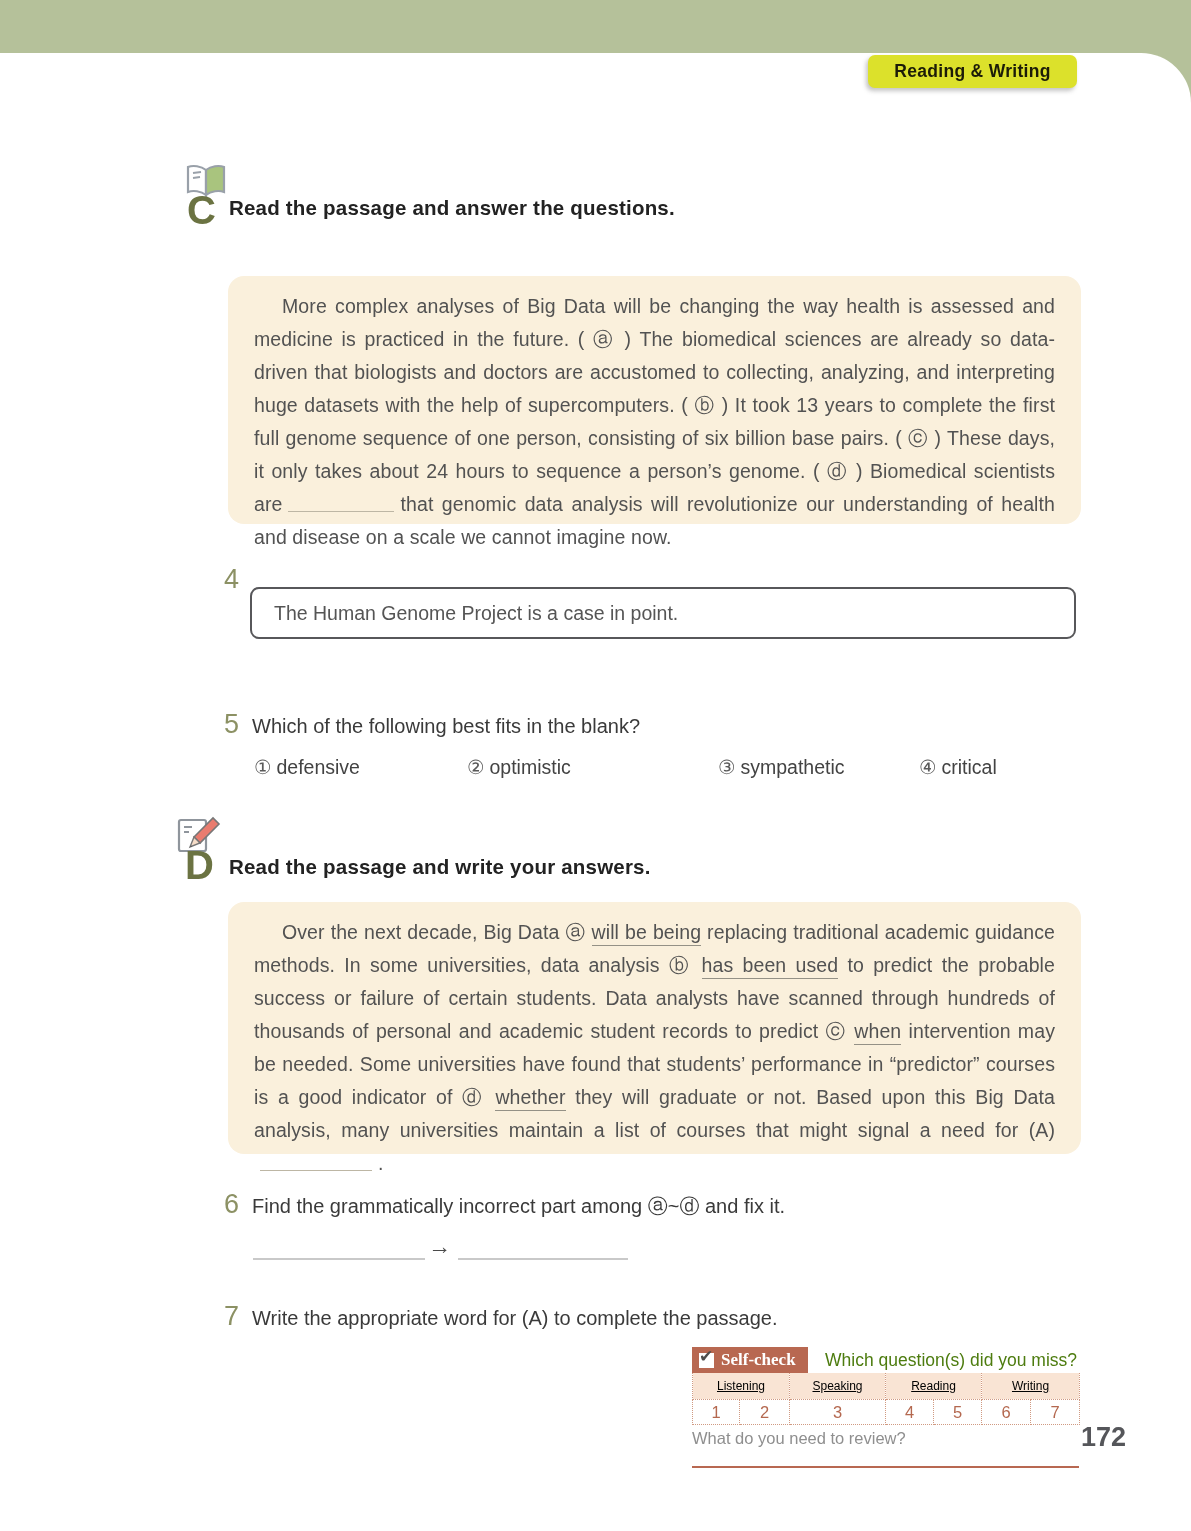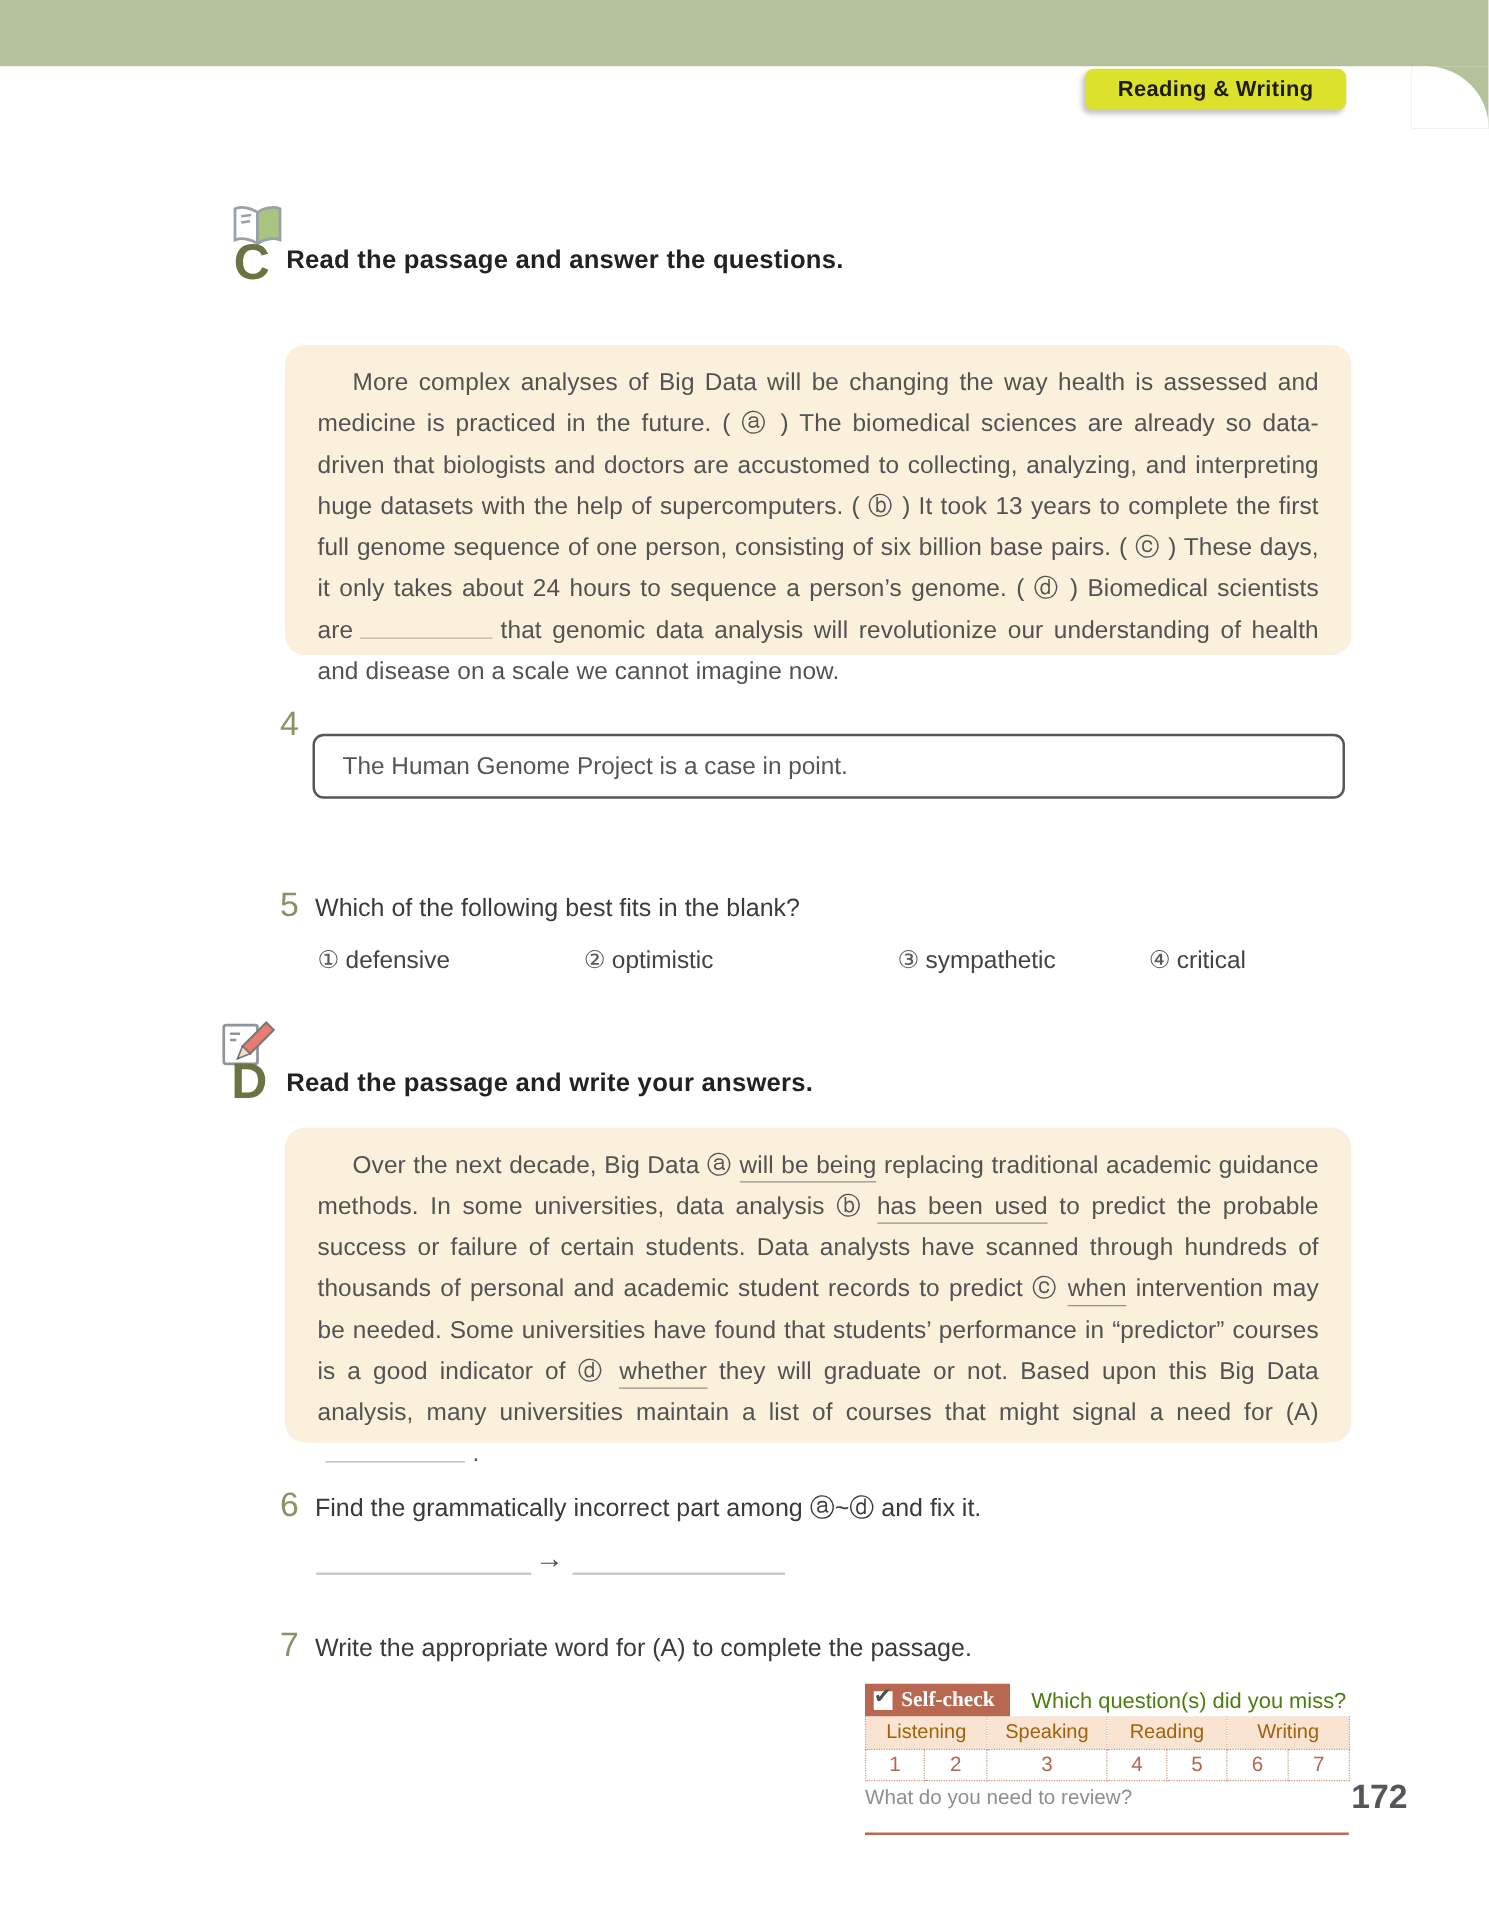--- a/index.html
+++ b/index.html
@@ -65,21 +65,21 @@
   .selfcheck{position:absolute;left:692px;top:1347px;width:387px;}
   .sc-header{display:flex;height:26px;}
   .sc-badge{background:#b86851;display:flex;align-items:center;gap:7px;padding:0 12px 0 7px;}
   .sc-badge-label{font-family:"Liberation Serif",serif;font-weight:bold;font-size:17px;color:#ffffff;}
   .sc-checkbox{position:relative;width:15px;height:15px;background:#ffffff;display:inline-block;}
   .sc-check{position:absolute;left:0px;top:-7px;font-size:17px;color:#4d4d4d;}
   .sc-question{flex:1;display:flex;align-items:center;justify-content:flex-end;
                font-size:17.5px;color:#4d7c0f;padding-right:2px;}
   .sc-table{border-collapse:collapse;width:387px;table-layout:fixed;}
   .sc-table td{border:1px dotted #d09a82;text-align:center;overflow:hidden;}
-  .sc-skills td{background:#f9e4d4;color:#a16207;font-size:16px;height:24px;border-top:none;}
+  .sc-skills td{background:#f9e4d4;color:#000000;font-size:12px;height:24px;border-top:none;text-decoration:underline;}
   .sc-nums td{color:#b4684f;font-size:16.5px;height:22px;}
   .col1{width:47px;}.col2{width:50px;}.col3{width:96px;}.col4{width:48px;}
   .col5{width:48px;}.col6{width:49px;}.col7{width:49px;}
   .sc-review{margin-top:4px;font-size:16.5px;color:#8f8f8f;}
 
   .bottom-rule{position:absolute;left:692px;top:1466px;width:387px;height:0;border-top:2px solid #b86851;}
   .page-num{position:absolute;left:1081px;top:1422px;font-size:27px;font-weight:bold;color:#55565a;}
 </style>
 </head>
 <body>

